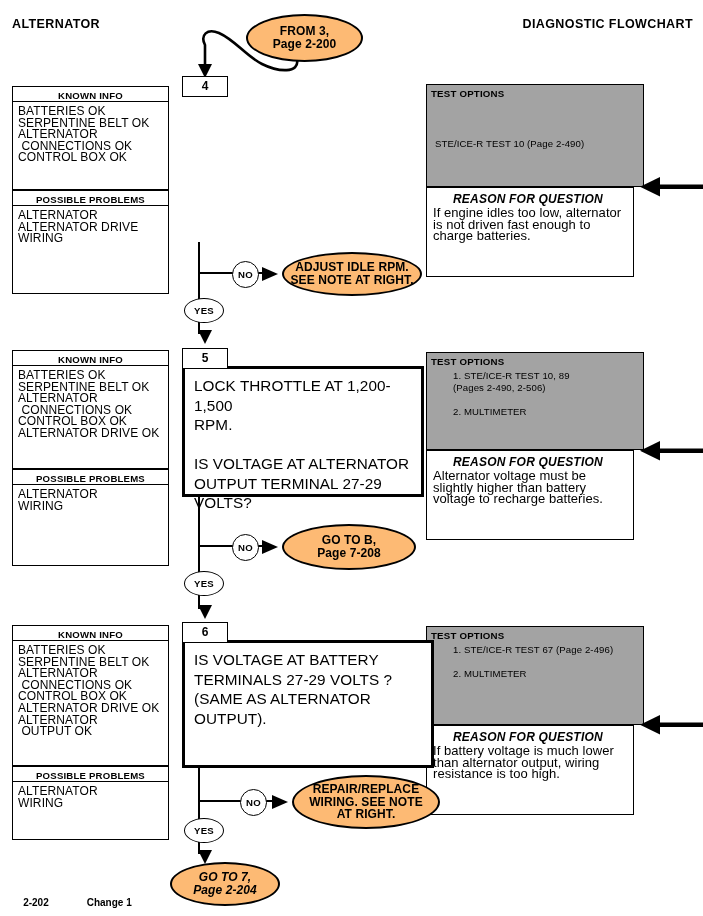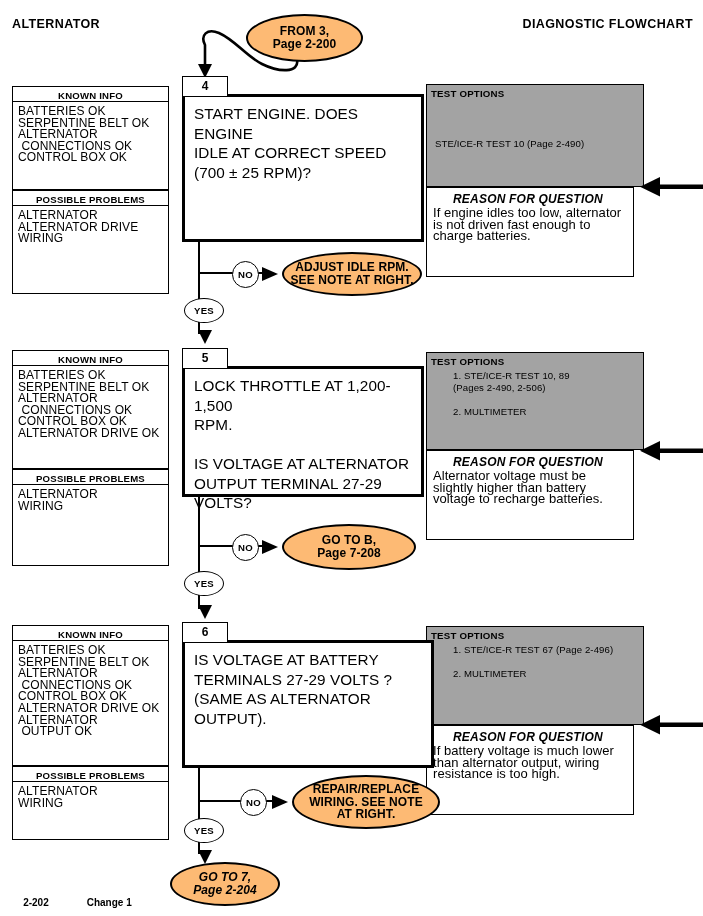--- a/index.html
+++ b/index.html
@@ -254,25 +254,20 @@
     <div class="side-title">POSSIBLE PROBLEMS</div>
     <div class="side-body">
       <div>ALTERNATOR</div>
       <div>ALTERNATOR DRIVE</div>
       <div>WIRING</div>
     </div>
   </div>
 
   <div class="step-tab" style="left:182px; top:76px; width:46px; height:21px;">4</div>
 
-  <div class="q-box" style="left:182px; top:94px; width:242px; height:148px;">
-    <div class="q-text">START ENGINE. DOES ENGINE
-IDLE AT CORRECT SPEED
-(700 ± 25 RPM)?</div>
-  </div>
 
   <div class="test-box" style="left:426px; top:84px; width:218px; height:103px;">
     <div class="test-label">TEST OPTIONS</div>
     <div class="test-body" style="padding-left:8px;margin-top:36px;">STE/ICE-R TEST 10 (Page 2-490)</div>
   </div>
   <div class="reason-box" style="left:426px; top:187px; width:208px; height:90px;">
     <div class="reason-label">REASON FOR QUESTION</div>
     <div class="reason-body">If engine idles too low, alternator
 is not driven fast enough to
 charge batteries.</div>

